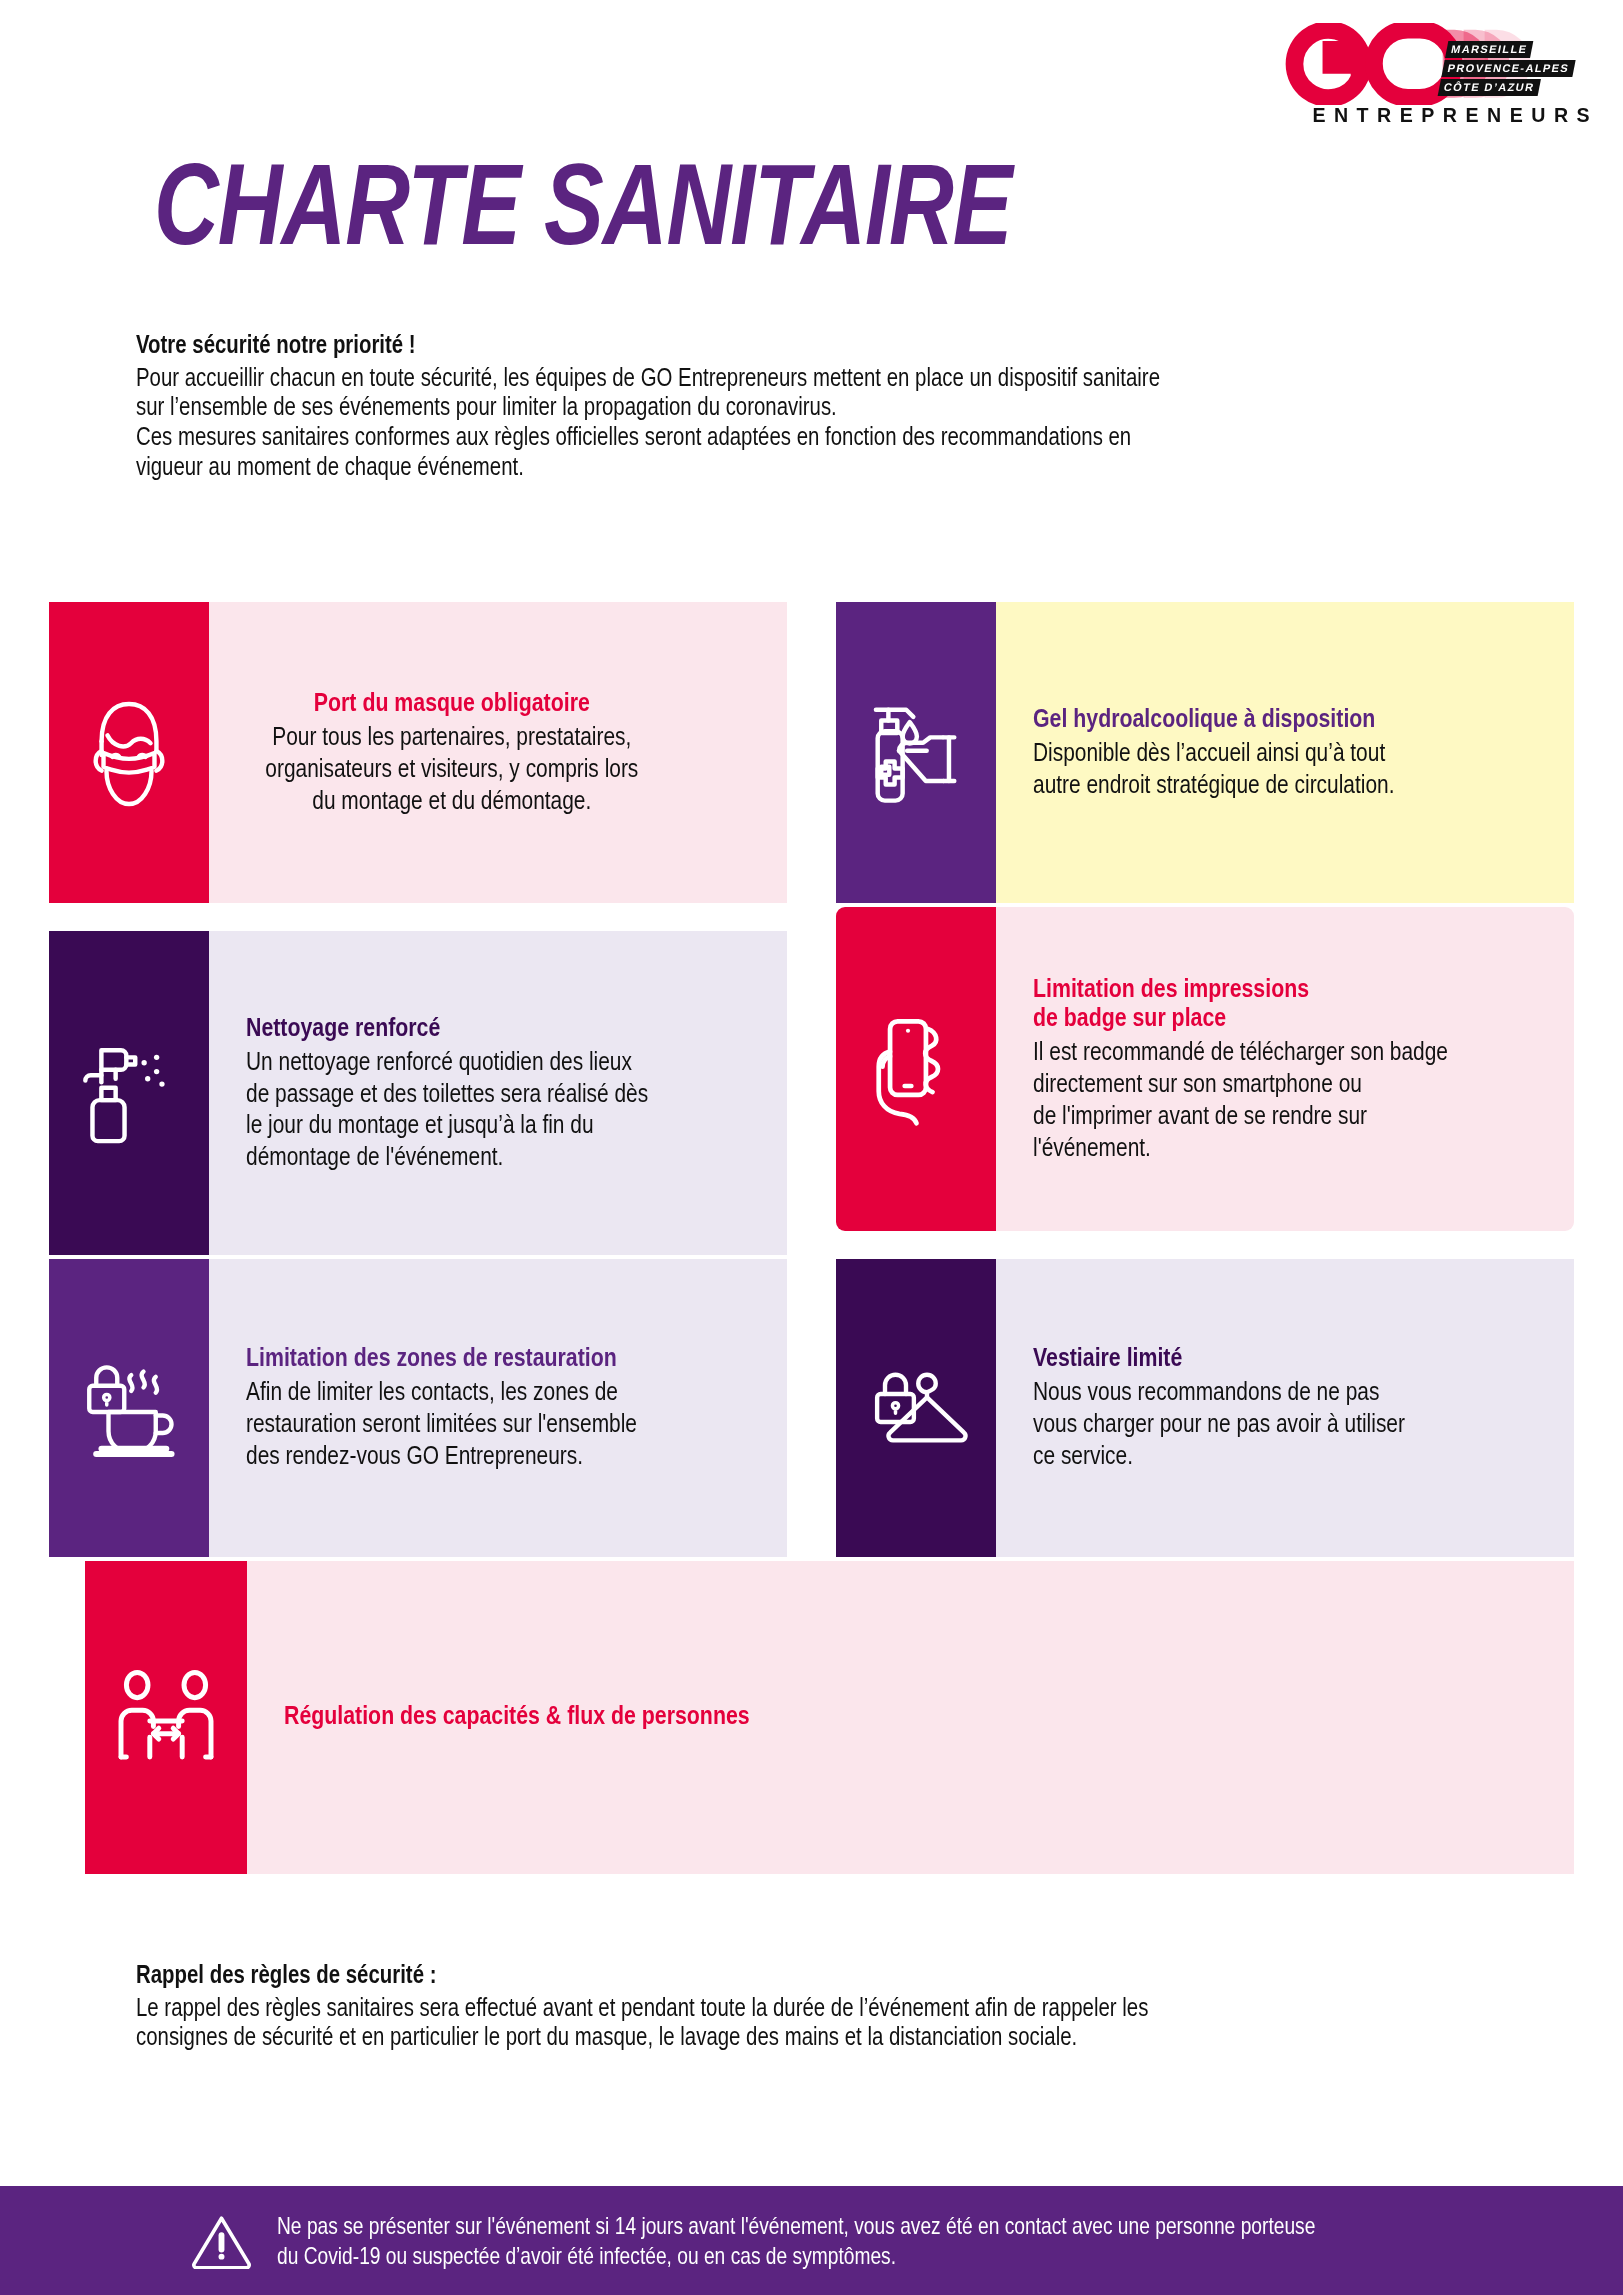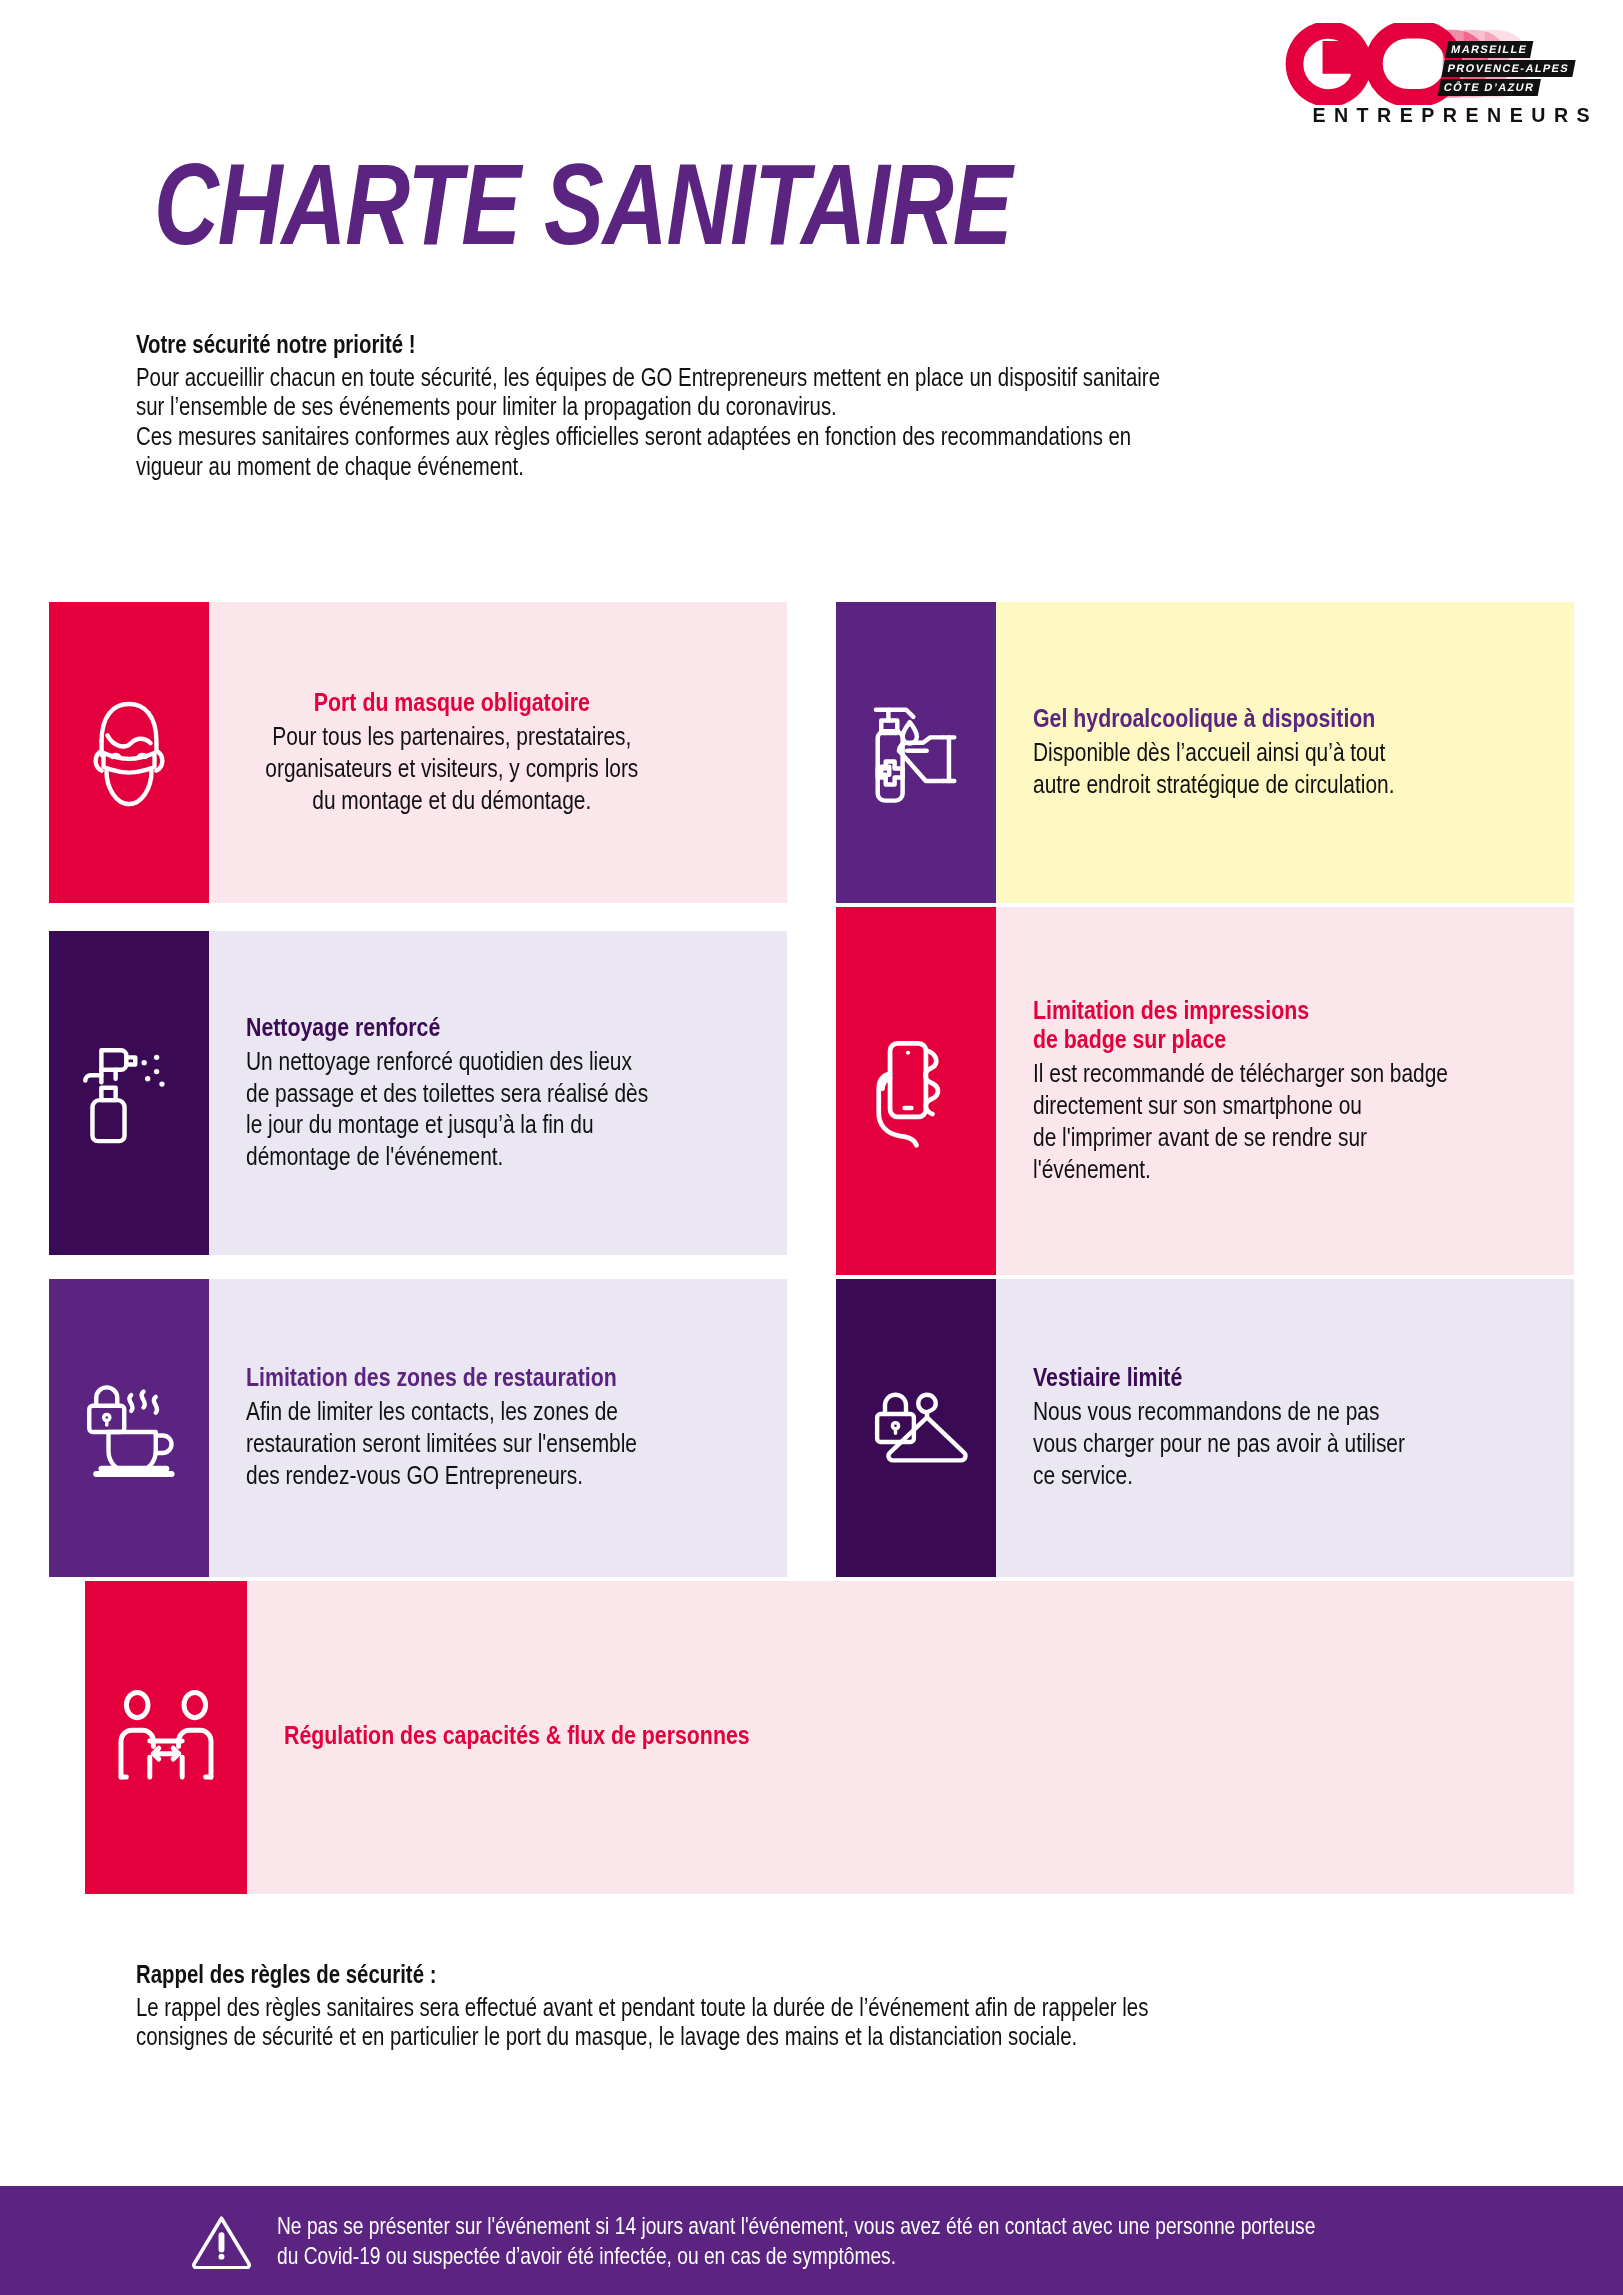--- a/index.html
+++ b/index.html
@@ -229,21 +229,21 @@
           <h3 class="card-title" style="color:#3A0A54;">Nettoyage renforcé</h3>
           <div class="card-text">
             <span class="ln">Un nettoyage renforcé quotidien des lieux</span>
             <span class="ln">de passage et des toilettes sera réalisé dès</span>
             <span class="ln">le jour du montage et jusqu’à la fin du</span>
             <span class="ln">démontage de l'événement.</span>
           </div>
         </div>
       </div>
 
-      <div class="card half" style="height:368px;">
+      <div class="card half" style="height:324px;border-radius:9px;">
         <div class="icon-strip" style="background:#E4003C;">
           <svg class="ic" width="95" height="118" viewBox="0 0 100 125" fill="none" stroke="#fff" stroke-width="5" stroke-linecap="round" stroke-linejoin="round">
             <rect x="22" y="12" width="38" height="78" rx="8"></rect>
             <circle cx="41" cy="22" r="2.2" fill="#fff" stroke="none"></circle>
             <rect x="35" y="78" width="12" height="5" rx="2.5" fill="#fff" stroke="none"></rect>
             <path d="M62 20 c10 4 12 14 4 18 c-9 4-9 12 0 16 c9 4 9 13 0 17 c-9 4-8 12 1 16"></path>
             <path d="M22 44 c-8 2-12 8-12 16 v26 c0 12 8 22 22 24 c10 1 16 4 18 10"></path>
             <path d="M14 60 c0-6 4-10 8-11"></path>
           </svg>
         </div>

